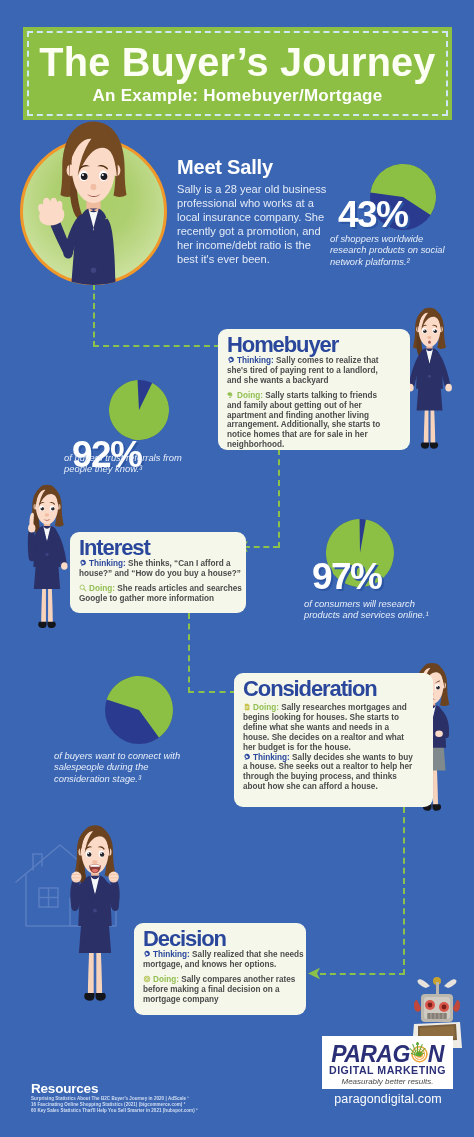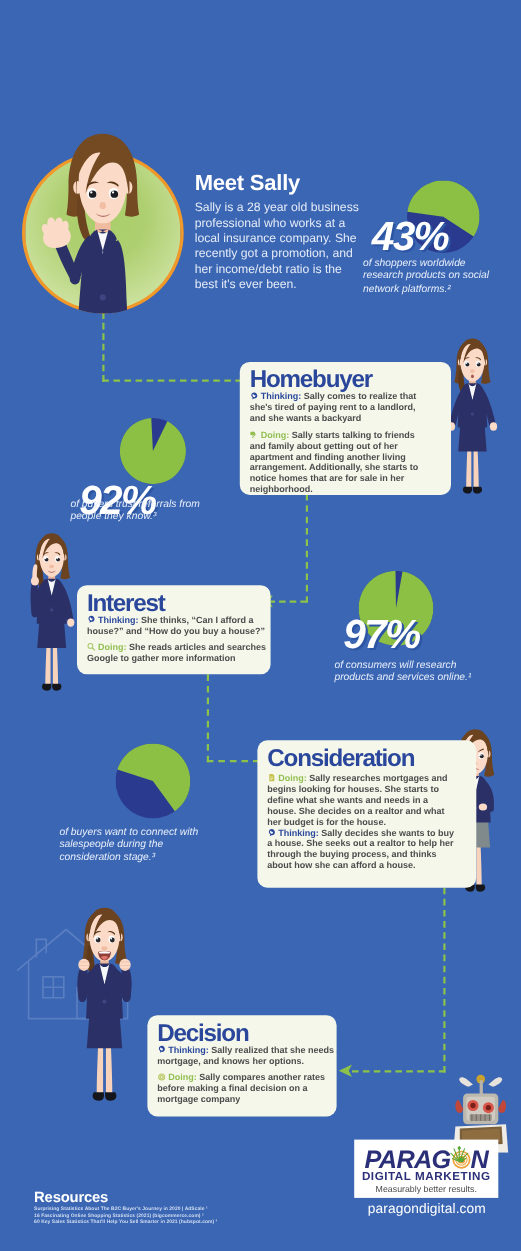--- a/index.html
+++ b/index.html
@@ -21,21 +21,21 @@
      background:radial-gradient(circle at 50% 40%, #a9cf68 0%, #aecf70 35%, #dcecb8 100%);
      border:3px solid #f0982a;box-sizing:border-box;}
   #sally-clip{left:20px;top:112px;width:147px;height:190px;}
 
   
   #meet-sally-title{left:177px;top:156px;color:#ffffff;font-size:20px;font-weight:bold;letter-spacing:-0.2px;}
   #meet-sally-body{left:177px;top:183px;width:151px;color:#e4ebf7;font-size:11.1px;
      line-height:13.9px;font-weight:normal;}
 
   
-  .statnum{position:absolute;color:#ffffff;font-weight:bold;font-style:italic;font-size:37px;
+  .statnum{position:absolute;color:#ffffff;font-weight:bold;font-size:37px;
      letter-spacing:-1.6px;text-shadow:2px 2px 0 #2c55a3;line-height:37px;white-space:nowrap;}
   .statcap{position:absolute;color:#e7eefa;font-size:9.4px;font-style:italic;line-height:11.4px;}
 
   
   .card{position:absolute;background:#f4f7ea;border-radius:9px;box-sizing:border-box;
      padding:6px 9px 2px 9px;overflow:hidden;}
   .card .h{color:#2a479c;font-size:22px;font-weight:bold;letter-spacing:-1.1px;line-height:19px;
      margin:0 0 2px 0;transform-origin:left top;display:block;}
   .card .p{width:var(--tw, auto);font-size:8.2px;line-height:9.9px;color:#4c4c4c;font-weight:bold;margin:0;}
   .card .p2{margin-top:5px;}
@@ -56,21 +56,21 @@
   #logo-box{left:322px;top:1036px;width:131px;height:53px;background:#ffffff;}
   .logo-row{position:absolute;left:0;right:0;top:5px;text-align:center;white-space:nowrap;
      font-size:0;line-height:0;}
   .logo-p{font-size:23px;font-weight:bold;font-style:italic;color:#2b2f77;letter-spacing:-0.6px;
      vertical-align:-4px;display:inline-block;}
   .logo-target{display:inline-block;vertical-align:-5px;margin:0 -1px;}
   .logo-star{display:inline-block;vertical-align:2px;margin-left:-20px;margin-right:2px;}
   .logo-sub{position:absolute;left:0;right:0;top:28px;text-align:center;color:#2b2f77;
      font-size:10.6px;font-weight:bold;letter-spacing:0.5px;}
   .logo-tag{position:absolute;left:0;right:0;top:41px;text-align:center;color:#4a4a4a;
-     font-size:8px;}
+     font-size:8px;font-style:italic;}
 </style>
 </head>
 <body>
 
 <div id="page">
   <svg class="abs" style="left:13px;top:834px;" width="106" height="104" viewBox="0 0 106 104">
     <g fill="none" stroke="#5a7ec2" stroke-width="1.5" stroke-linejoin="round" stroke-linecap="round">
       <path d="M3 48 L47 11 L91 48"></path>
       <path d="M13 41 V92 H81 V41"></path>
       <path d="M26 54 H45 V73 H26 Z"></path>
@@ -90,20 +90,24 @@
   <svg class="abs" style="left:236.0px;top:540.0px;" width="13" height="13" viewBox="0 0 13 13">
       <path d="M0 6.5 L12 0.8 L9 6.5 L12 12.2 Z" fill="#8cc24a"></path>
     </svg>
   <div class="abs" style="left:188.0px;top:613.0px;width:0;height:80.0px;border-left:2.2px dashed #8cc24a;"></div>
   <div class="abs" style="left:188.0px;top:691.0px;width:48.0px;height:0;border-top:2.2px dashed #8cc24a;"></div>
   <div class="abs" style="left:403.0px;top:807.0px;width:0;height:168.0px;border-left:2.2px dashed #8cc24a;"></div>
   <div class="abs" style="left:320.0px;top:973.0px;width:85.0px;height:0;border-top:2.2px dashed #8cc24a;"></div>
   <svg class="abs" style="left:308.0px;top:967.0px;" width="13" height="13" viewBox="0 0 13 13">
       <path d="M0 6.5 L12 0.8 L9 6.5 L12 12.2 Z" fill="#8cc24a"></path>
     </svg>
+  <div id="title-banner" class="abs">
+    <div id="title-main">The Buyer’s Journey</div>
+    <div id="title-sub">An Example: Homebuyer/Mortgage</div>
+  </div>
   <div id="sally-circle" class="abs"></div>
   <div id="sally-clip" class="abs">
   <svg style="position:absolute;left:0;top:0" width="147" height="198.5" viewBox="-0.9 27.2 476.0 642.8">
 <defs>
           <clipPath id="sallyClip">
             <circle cx="237.1" cy="349.4" r="238.0"></circle>
             <rect x="-0.9" y="-272.8" width="476.0" height="622.2"></rect>
           </clipPath>
         </defs>
 <g clip-path="url(#sallyClip)">

